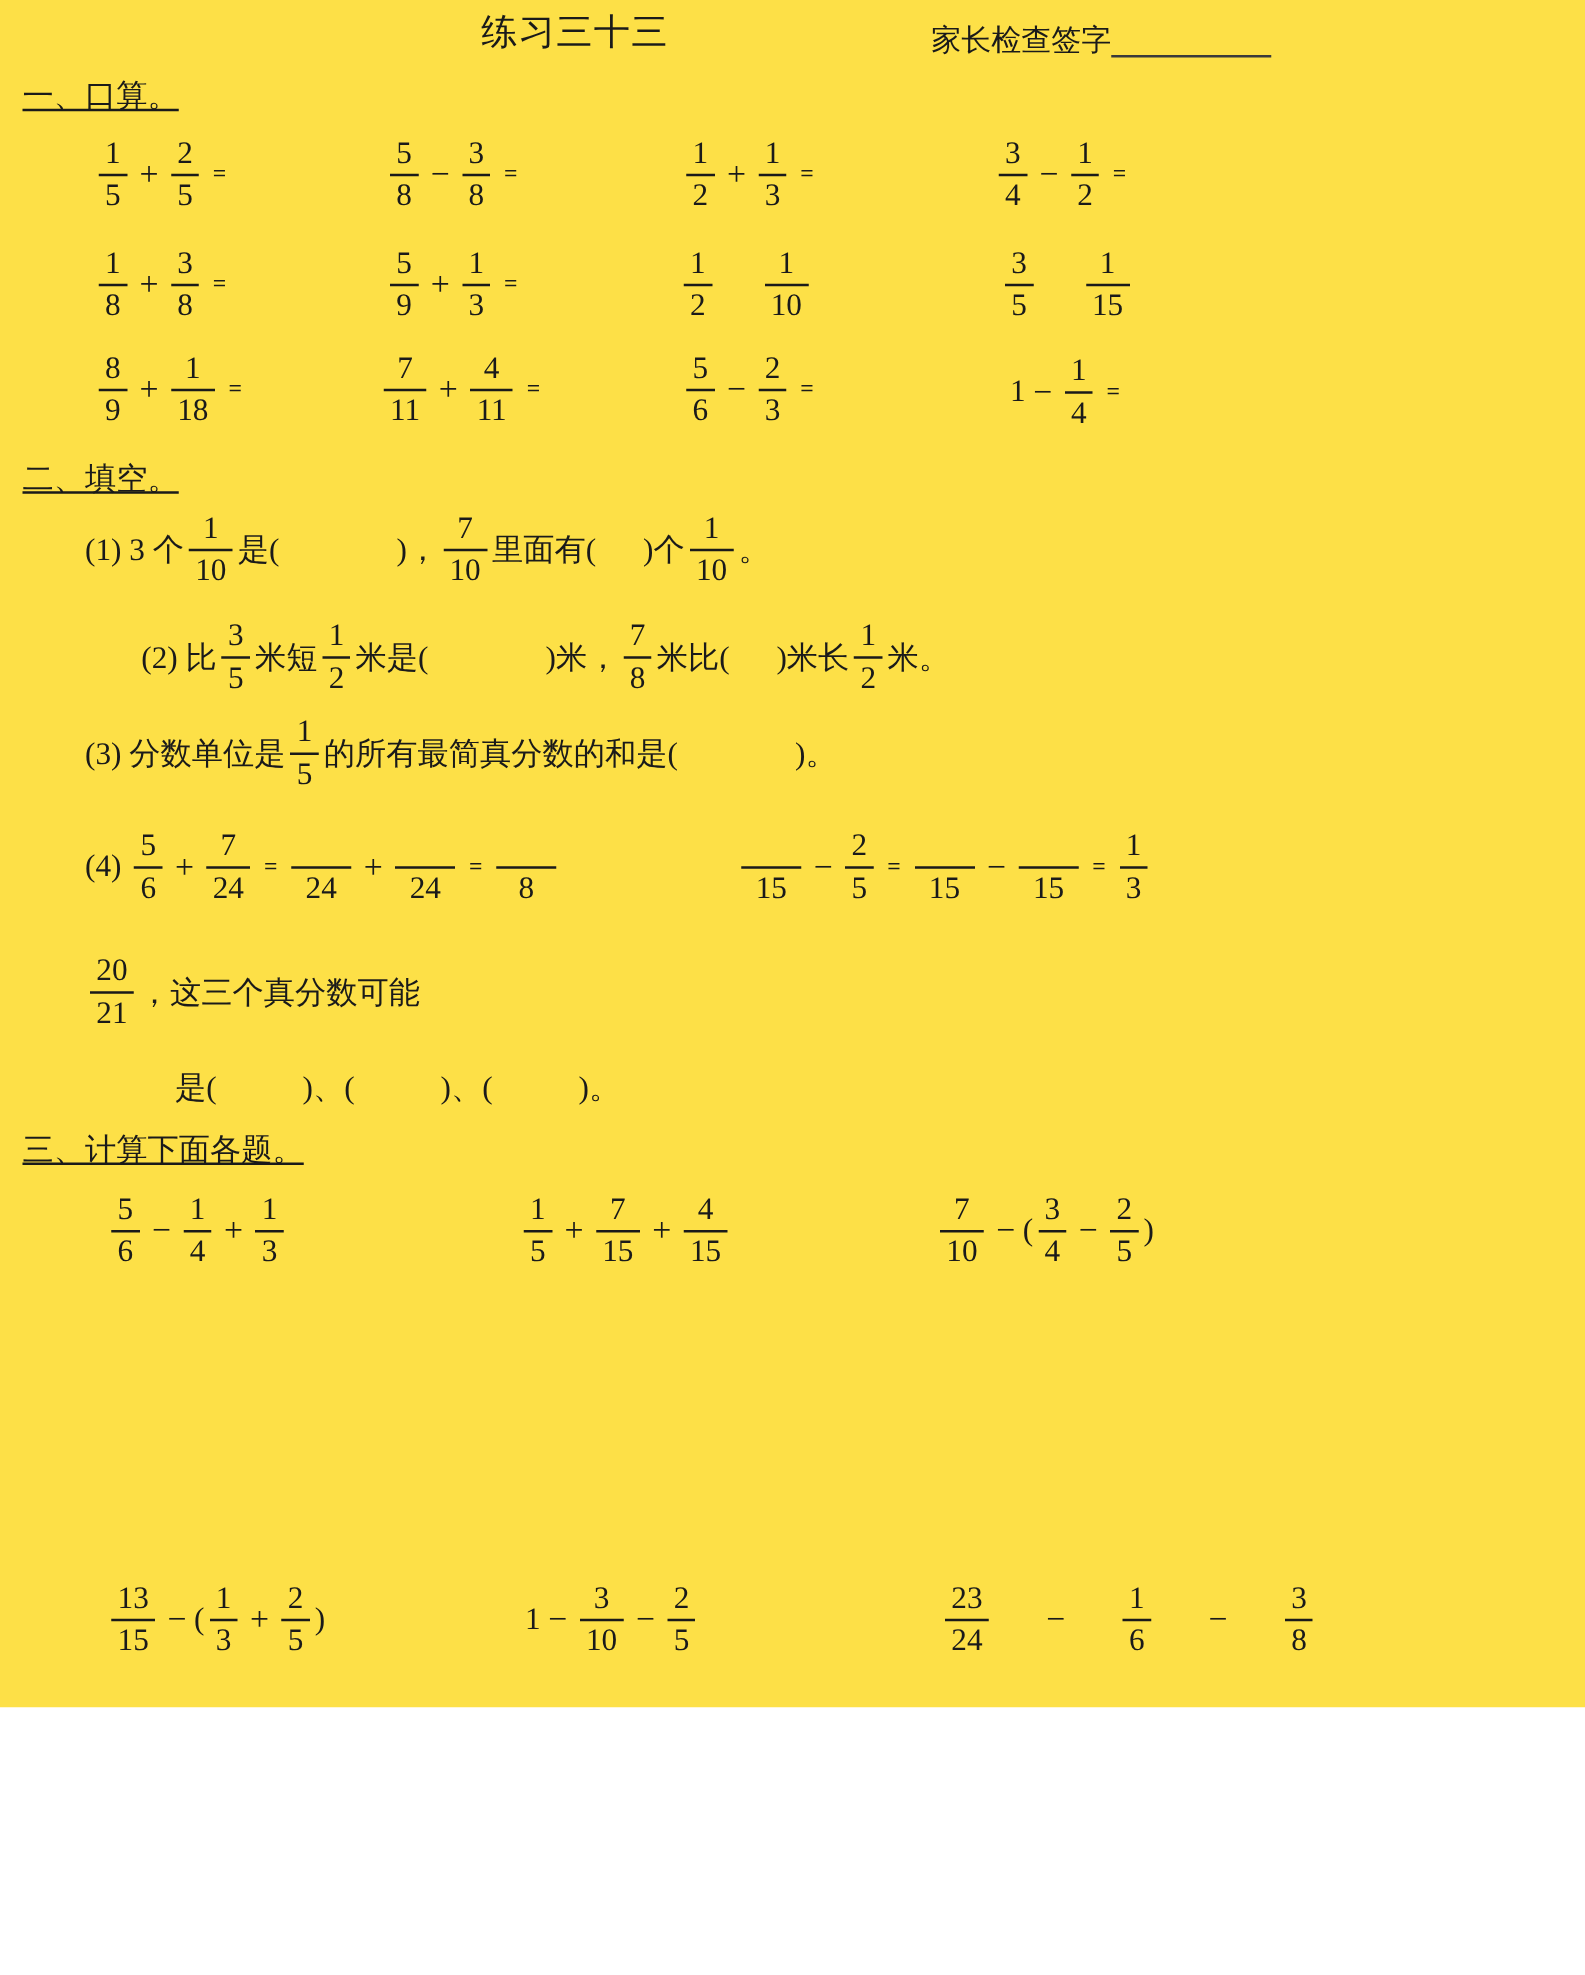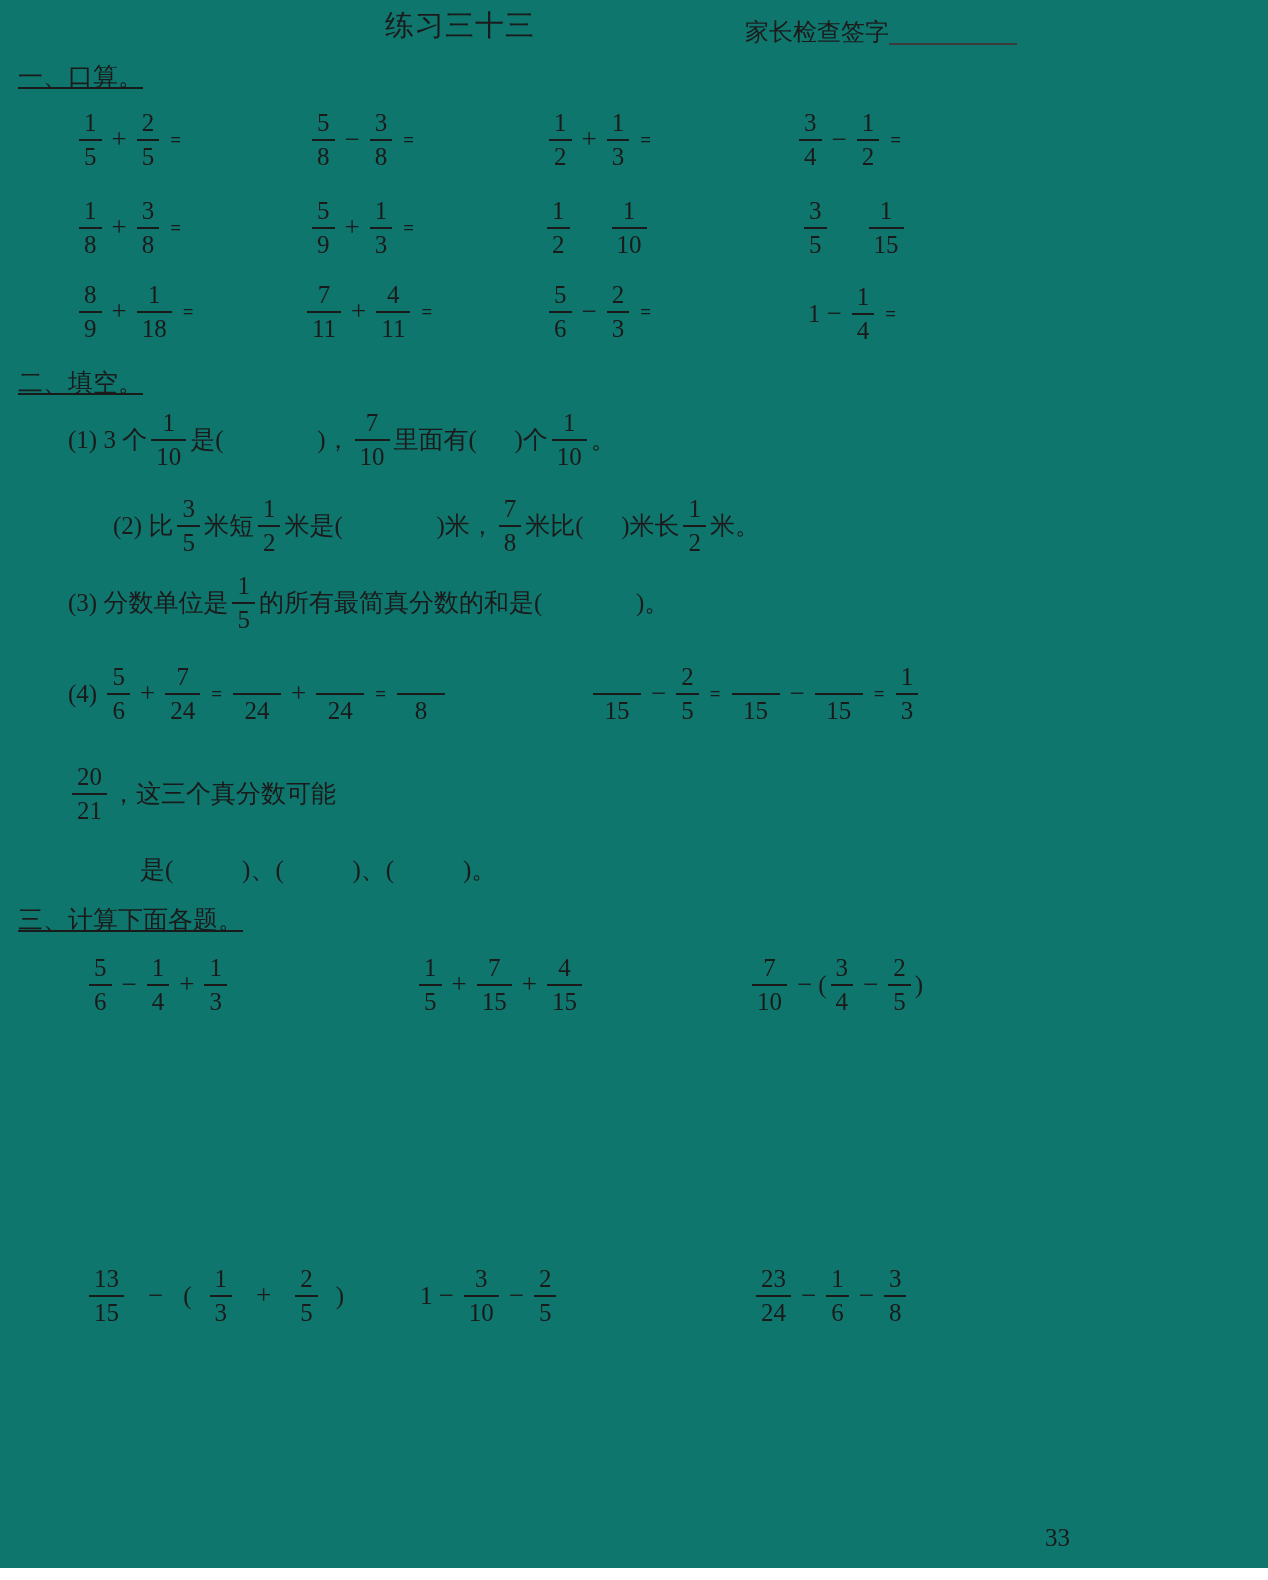--- a/index.html
+++ b/index.html
@@ -1,17 +1,17 @@
 <!DOCTYPE html>
 <html><head>
 <meta charset="utf-8">
 <style>
   html,body{margin:0;padding:0;background:#ffffff;}
   #page{
-    position:relative;width:1268px;height:1568px;background:#0f766e;
+    position:relative;width:1268px;height:1366px;background:#fde047;
     color:#1a1a1a;font-family:"Liberation Serif","DejaVu Serif",serif;
     overflow:hidden;
   }
   .abs{position:absolute;}
   #title{left:385px;top:6px;font-size:29px;letter-spacing:1px;}
   #sig{left:745px;top:16px;font-size:24px;white-space:nowrap;}
   .sigline{display:inline-block;width:128px;border-bottom:2px solid #3a3a3a;height:1em;vertical-align:baseline;}
   .heading{font-size:25px;white-space:pre;text-decoration:underline;}
   #s1-heading{left:18px;top:60px;}
   #s2-heading{left:18px;top:366px;}
@@ -48,23 +48,23 @@
   #s2-problems .problem:nth-child(2){left:68px;top:494px;margin-left:45px;}
   #s2-problems .problem:nth-child(3){left:68px;top:571px;}
   #s2-problems .problem:nth-child(4){left:68px;top:662px;}
   #s2-problems .problem:nth-child(5){left:68px;top:762px;}
   #s2-problems .problem:nth-child(6){left:140px;top:853px;}
 
   
   #s3-problems .problem:nth-child(1){left:85px;top:953px;}
   #s3-problems .problem:nth-child(2){left:415px;top:953px;}
   #s3-problems .problem:nth-child(3){left:748px;top:953px;}
-  #s3-problems .problem:nth-child(4){left:85px;top:1264px;gap:14px;}
+  #s3-problems .problem:nth-child(4){left:85px;top:1264px;}
   #s3-problems .problem:nth-child(5){left:420px;top:1264px;}
-  #s3-problems .problem:nth-child(6){left:752px;top:1264px;}
+  #s3-problems .problem:nth-child(6){left:752px;top:1264px;gap:36px;}
 </style>
 </head>
 <body>
 
 <div id="page">
 
   <div id="title" class="abs">练习三十三</div>
 
   <div id="sig" class="abs">
     <span>家长检查签字</span><span class="sigline">&nbsp;</span>

